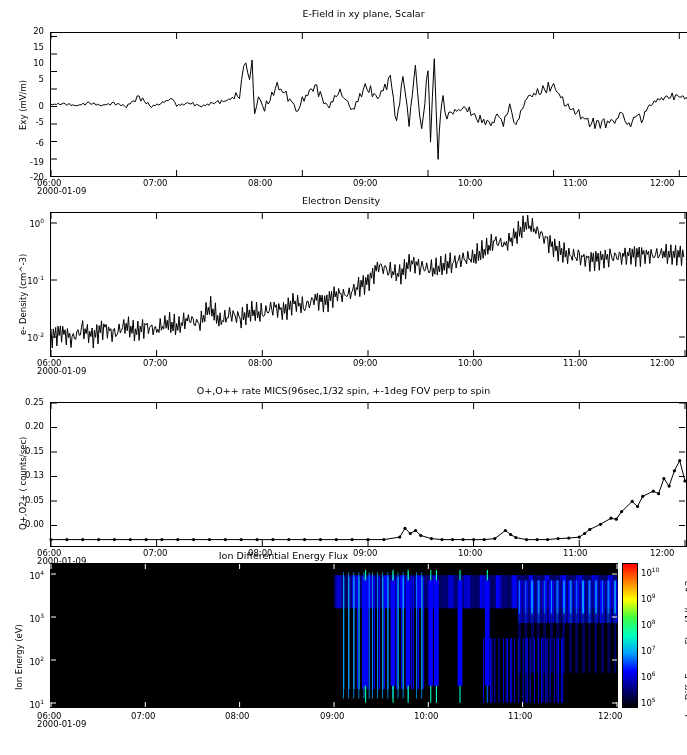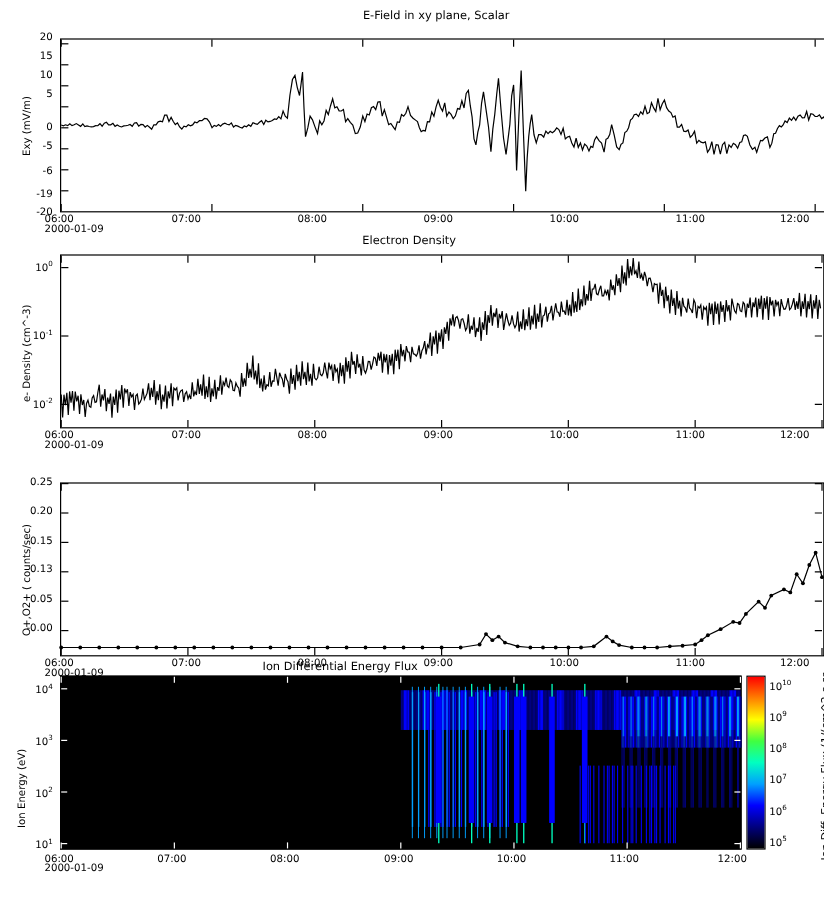--- a/index.html
+++ b/index.html
@@ -123,20 +123,21 @@
   <div class="xtick" style="left:143px;top:168px;">07:00</div>
   <div class="xtick" style="left:248px;top:168px;">08:00</div>
   <div class="xtick" style="left:353px;top:168px;">09:00</div>
   <div class="xtick" style="left:458px;top:168px;">10:00</div>
   <div class="xtick" style="left:563px;top:168px;">11:00</div>
   <div class="xtick" style="left:650px;top:168px;">12:00</div>
   <div class="datelab" style="left:37px;top:176px;">2000-01-09</div>
 </div>
 
 <div class="panel" style="left:0;top:380px;width:687px;height:190px;">
+  <div class="title" style="top:5px;left:0;">O+,O++ rate MICS(96sec,1/32 spin, +-1deg FOV perp to spin</div>
   <div class="ylab" style="left:18px;top:150px;">O+,O2+ ( counts/sec)</div>
 
   <div class="ytick" style="left:6px;top:17px;width:38px;">0.25</div>
   <div class="ytick" style="left:6px;top:41px;width:38px;">0.20</div>
   <div class="ytick" style="left:6px;top:66px;width:38px;">0.15</div>
   <div class="ytick" style="left:6px;top:90px;width:38px;">0.13</div>
   <div class="ytick" style="left:6px;top:115px;width:38px;">0.05</div>
   <div class="ytick" style="left:6px;top:139px;width:38px;text-align:right;">-0.00</div>
 
   <div class="plotbox" style="left:50px;top:22px;width:637px;height:145px;">

